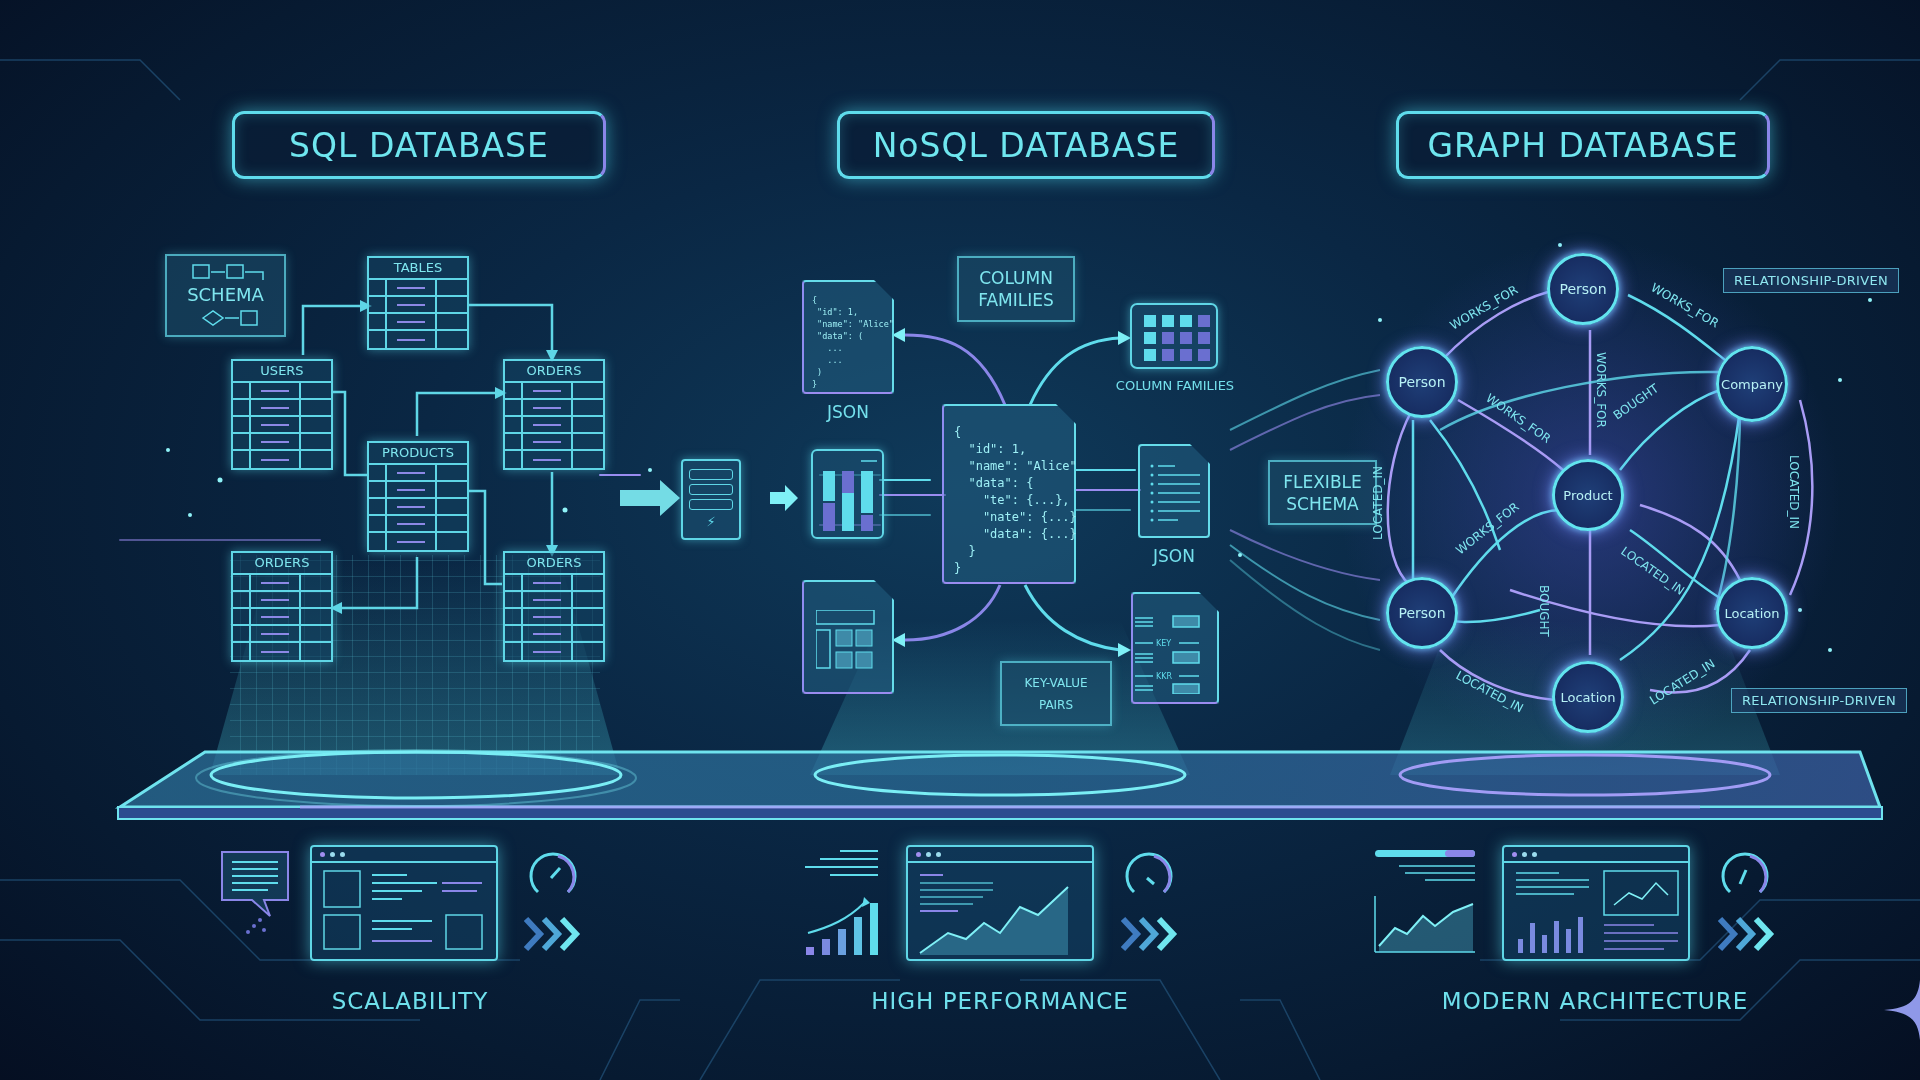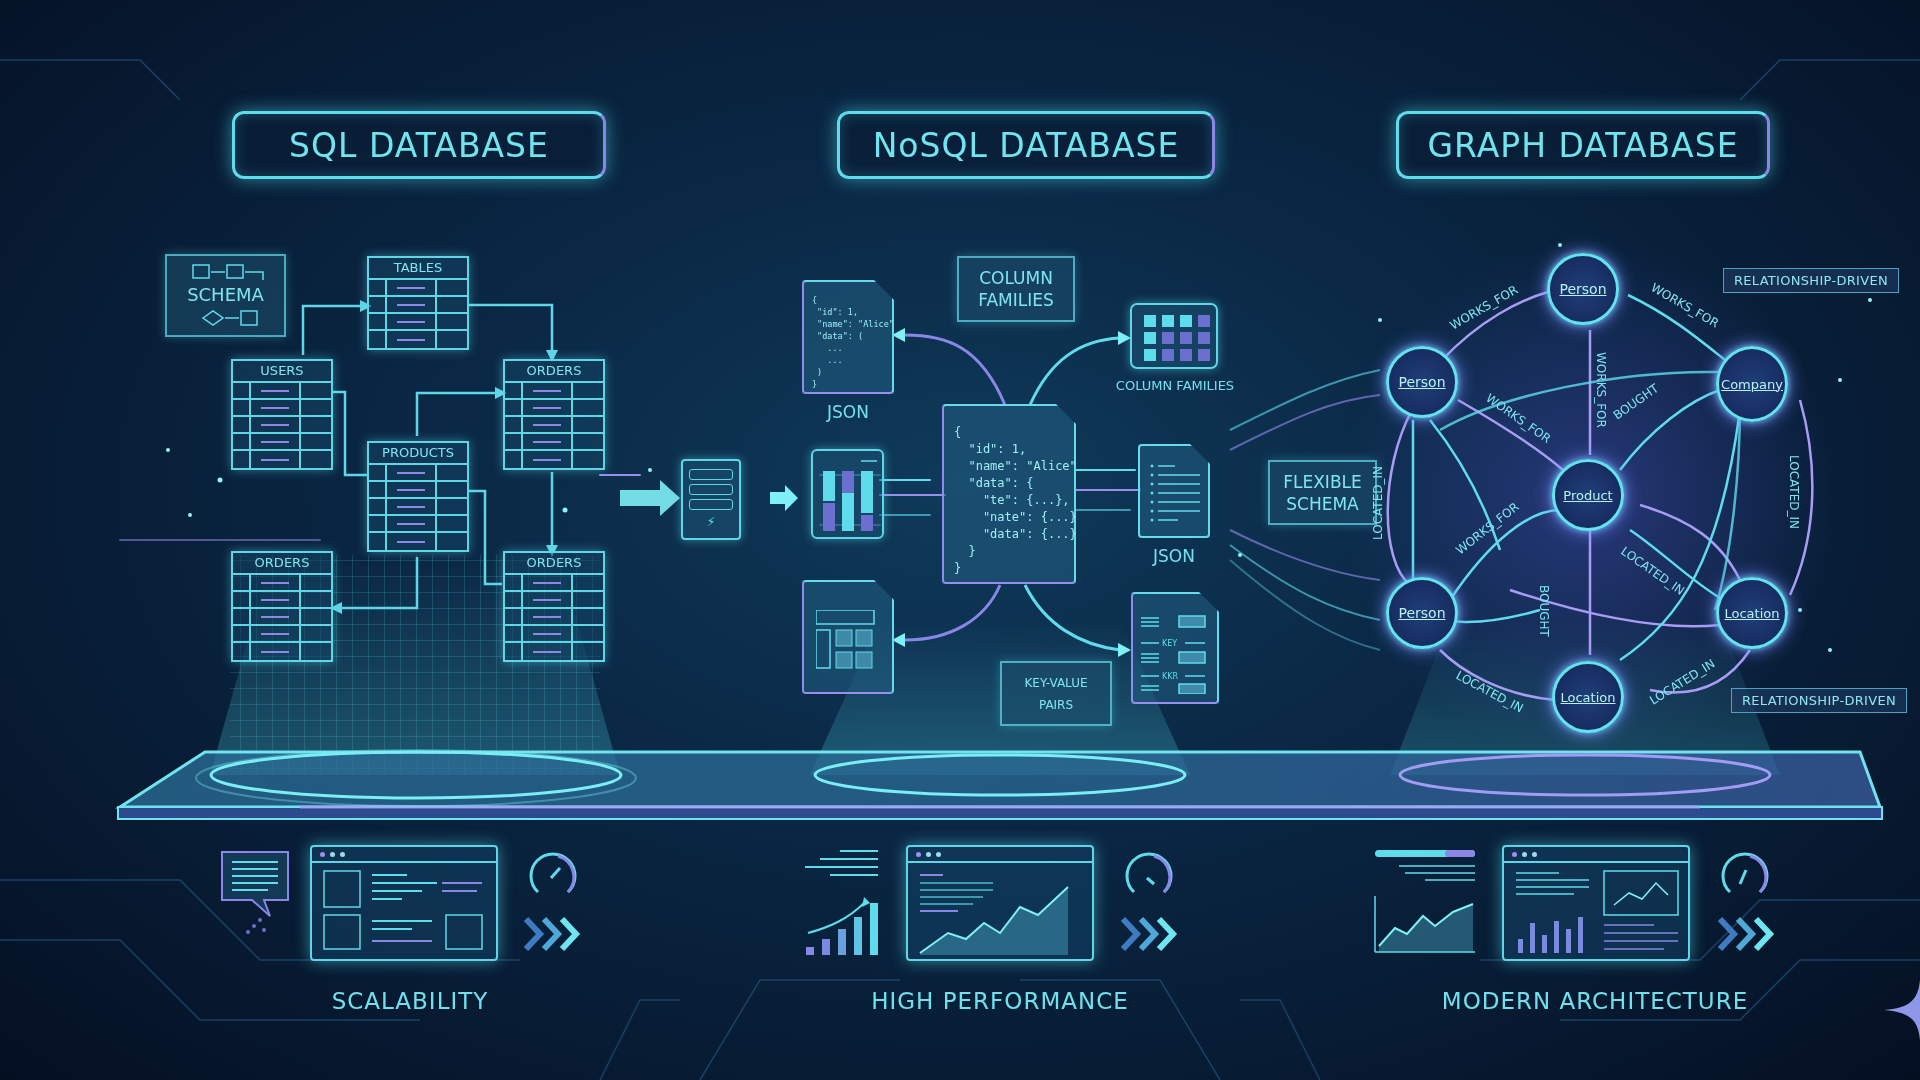--- a/index.html
+++ b/index.html
@@ -61,21 +61,21 @@
   }
   .win .bar { height: 16px; border-bottom: 2px solid #5fd6e6; display: flex; align-items: center; gap: 5px; padding-left: 8px; }
   .win .dot { width: 5px; height: 5px; border-radius: 50%; background: #9bdcee; }
   .win .dot:first-child { background: #a18ef0; }
 
   .node {
     position: absolute; border-radius: 50%; border: 3px solid #62e4ef;
     background: radial-gradient(circle, #1f3f78 0%, #172d62 70%);
     box-shadow: 0 0 18px rgba(120, 140, 255, 0.9), 0 0 6px rgba(100, 230, 240, 0.9);
     display: flex; align-items: center; justify-content: center;
-    font-size: 14px; color: #b7f1f5; text-decoration: underline;
+    font-size: 14px; color: #b7f1f5;
   }
   .rel-tag {
     position: absolute; border: 1.5px solid rgba(100, 210, 235, 0.7);
     background: rgba(30, 60, 100, 0.6); color: #8fe6ef;
     font-size: 13px; padding: 4px 10px; letter-spacing: .3px;
   }
 </style>
 </head>
 <body>
 
@@ -524,21 +524,21 @@
       <rect x="20" y="20" width="16" height="16" fill="#3e8aa8" stroke="#5fdcec" stroke-width="1"></rect>
       <rect x="40" y="20" width="16" height="16" fill="#3e8aa8" stroke="#5fdcec" stroke-width="1"></rect>
       <rect x="20" y="42" width="16" height="16" fill="#3e8aa8" stroke="#5fdcec" stroke-width="1"></rect>
       <rect x="40" y="42" width="16" height="16" fill="#3e8aa8" stroke="#5fdcec" stroke-width="1"></rect>
     </svg>
   </div>
 
   <div class="callout" style="left:1000px;top:661px;width:112px;height:65px;font-size:12px;white-space:pre-line;line-height:22px;">KEY-VALUE
 PAIRS</div>
 
-  <div class="doc purple" style="left:1131px;top:592px;width:88px;height:112px;padding:18px 6px;">
+  <div class="doc purple" style="left:1131px;top:592px;width:88px;height:112px;padding:18px 0;">
     <svg width="72" height="82">
       <g stroke="#5fdcec" stroke-width="1.5" fill="none">
         <line x1="2" y1="6" x2="20" y2="6"></line>
           <line x1="2" y1="10" x2="20" y2="10"></line>
           <line x1="2" y1="14" x2="20" y2="14"></line>
         <rect x="40" y="4" width="26" height="11" fill="#3e8aa8"></rect>
         <line x1="2" y1="31" x2="20" y2="31"></line>
           <line x1="46" y1="31" x2="66" y2="31"></line>
         <line x1="2" y1="42" x2="20" y2="42"></line>
           <line x1="2" y1="46" x2="20" y2="46"></line>

